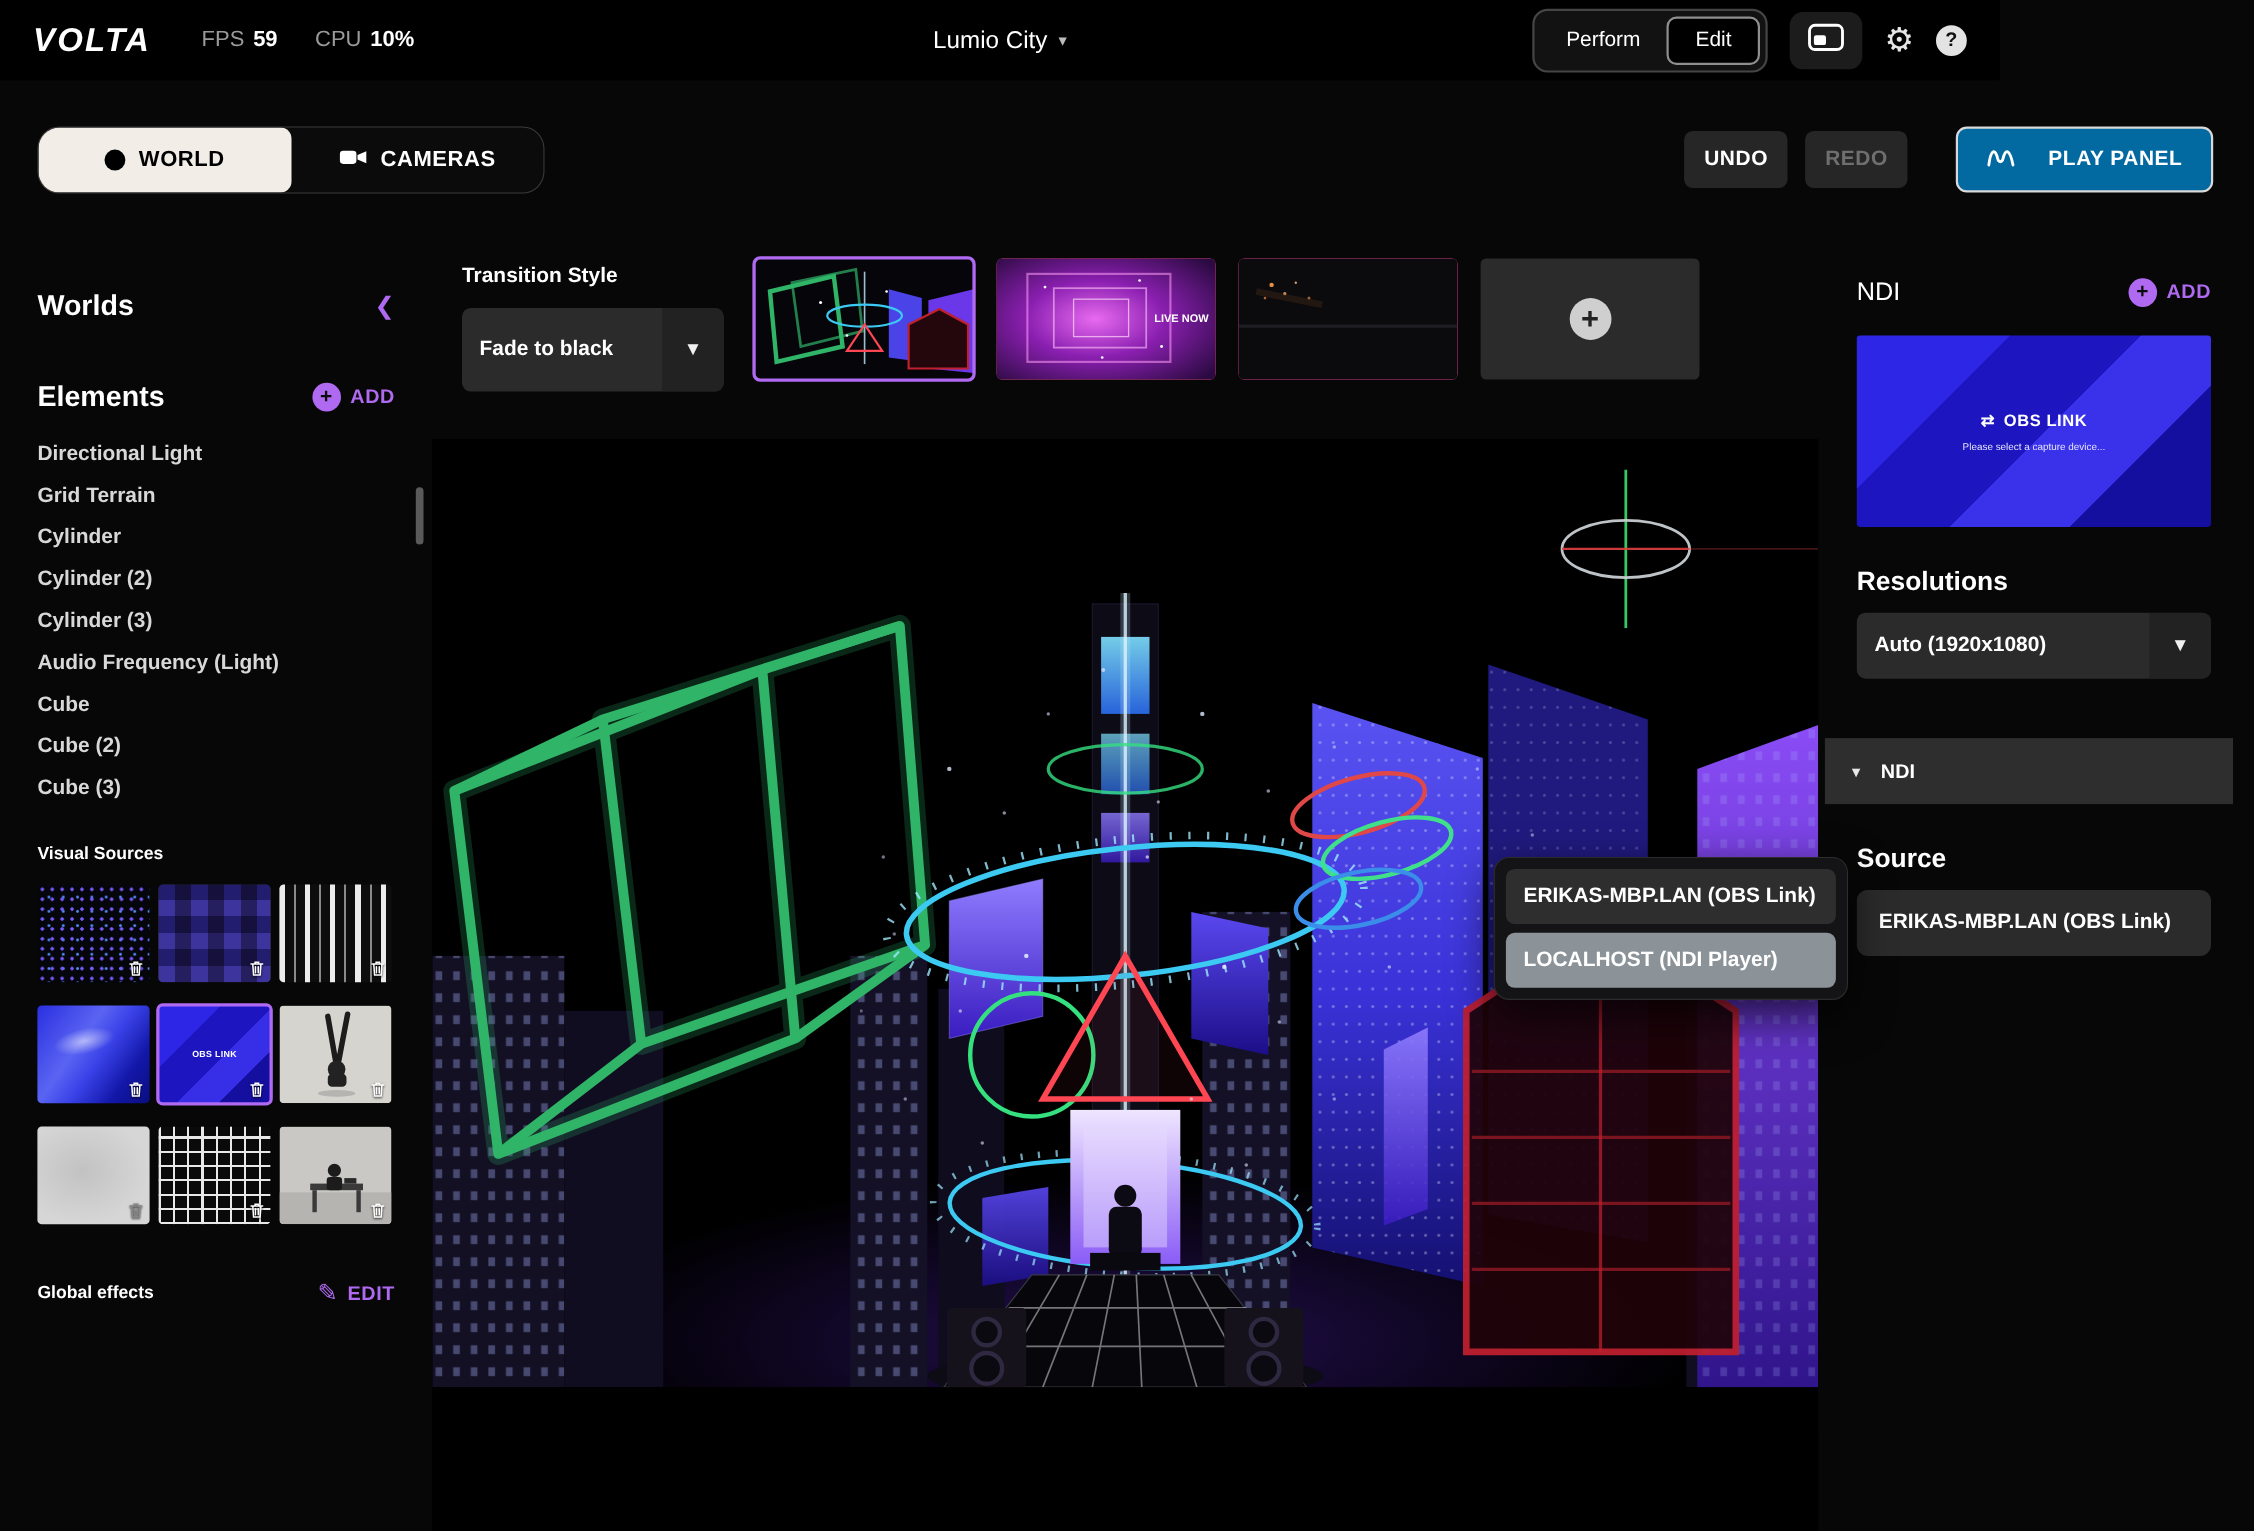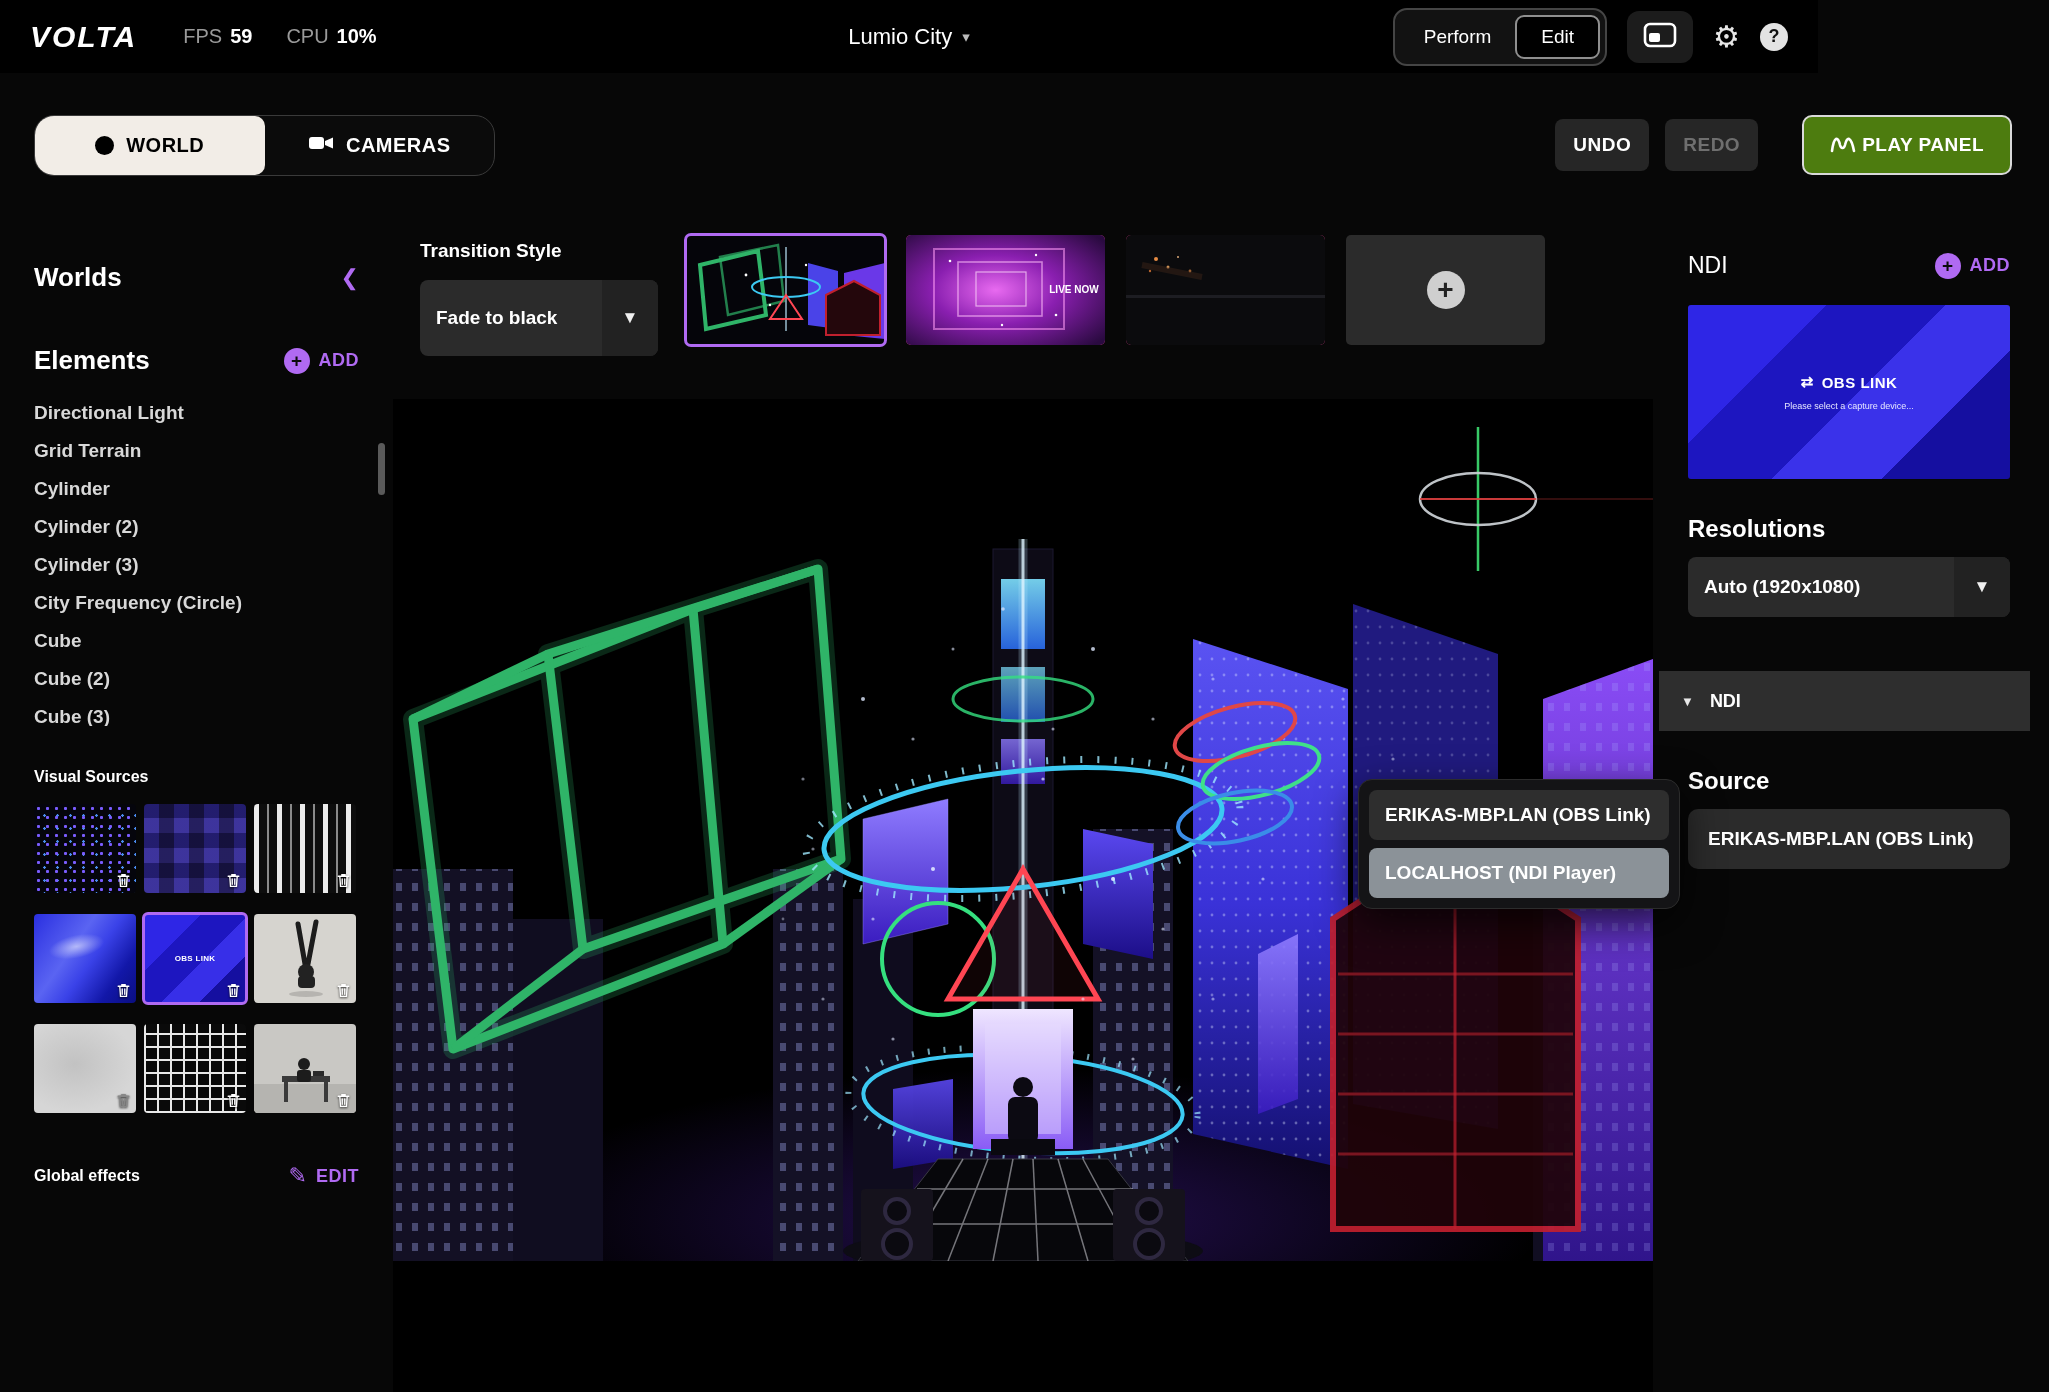--- a/index.html
+++ b/index.html
@@ -25,21 +25,21 @@
   
   .toolbar { position:absolute; top:73px; left:0; width:2049px; height:145px; }
   .seg-tabs { position:absolute; left:34px; top:42px; width:461px; height:61px; display:flex; border:1px solid #3a3a3a; border-radius:20px; overflow:hidden; background:#0b0b0b; }
   .seg { flex:1; display:flex; align-items:center; justify-content:center; gap:12px; font-size:20px; font-weight:800; letter-spacing:.5px; cursor:pointer; }
   .seg.world { background:#f2ede7; color:#000; border-radius:10px; }
   .seg.cameras { color:#fff; }
   .dot-icon { width:19px; height:19px; background:#000; border-radius:50%; }
   .tb-right { position:absolute; right:37px; top:42px; display:flex; align-items:center; gap:16px; }
   .btn { background:#262626; border-radius:8px; height:52px; display:flex; align-items:center; padding:0 18px; font-size:19px; font-weight:800; letter-spacing:.5px; cursor:pointer; }
   .btn.redo { color:#6f6f6f; }
-  .btn.play { background:#4d7c0f; border:2px solid #d9d9d9; border-radius:10px; height:60px; padding:0 26px; gap:6px; margin-left:28px; }
+  .btn.play { background:#0369a1; border:2px solid #d9d9d9; border-radius:10px; height:60px; padding:0 26px; gap:30px; margin-left:28px; }
 
   
   .sidebar { position:absolute; top:218px; left:0; width:393px; bottom:0; padding:0 34px; background:#070707; }
   .side-row { display:flex; align-items:center; justify-content:space-between; }
   .h1 { font-size:26px; font-weight:800; }
   .h2 { font-size:16px; font-weight:800; }
   .chev { font-size:22px; cursor:pointer; color:var(--accent); }
   .add-btn { display:flex; align-items:center; gap:9px; cursor:pointer; }
   .plus-circle { width:26px; height:26px; border-radius:50%; background:var(--accent); color:#0b0b0b; font-weight:900; font-size:19px; display:flex; align-items:center; justify-content:center; }
   .add-label { color:var(--accent); font-weight:800; font-size:18px; letter-spacing:.5px; }
@@ -179,21 +179,21 @@
       <span class="plus-circle">+</span>
       <span class="add-label">ADD</span>
     </div>
   </div>
   <div class="el-list">
     <div class="el-item">Directional Light</div>
     <div class="el-item">Grid Terrain</div>
     <div class="el-item">Cylinder</div>
     <div class="el-item">Cylinder (2)</div>
     <div class="el-item">Cylinder (3)</div>
-    <div class="el-item">City Frequency (Circle)</div>
+    <div class="el-item">Audio Frequency (Light)</div>
     <div class="el-item">Cube</div>
     <div class="el-item">Cube (2)</div>
     <div class="el-item">Cube (3)</div>
   </div>
   <div class="el-scrollbar"></div>
 
   <div class="h2 vs-title">Visual Sources</div>
   <div class="vs-grid">
     <div class="vs-cell vs1">
       <svg class="trash" viewBox="0 0 16 16">

